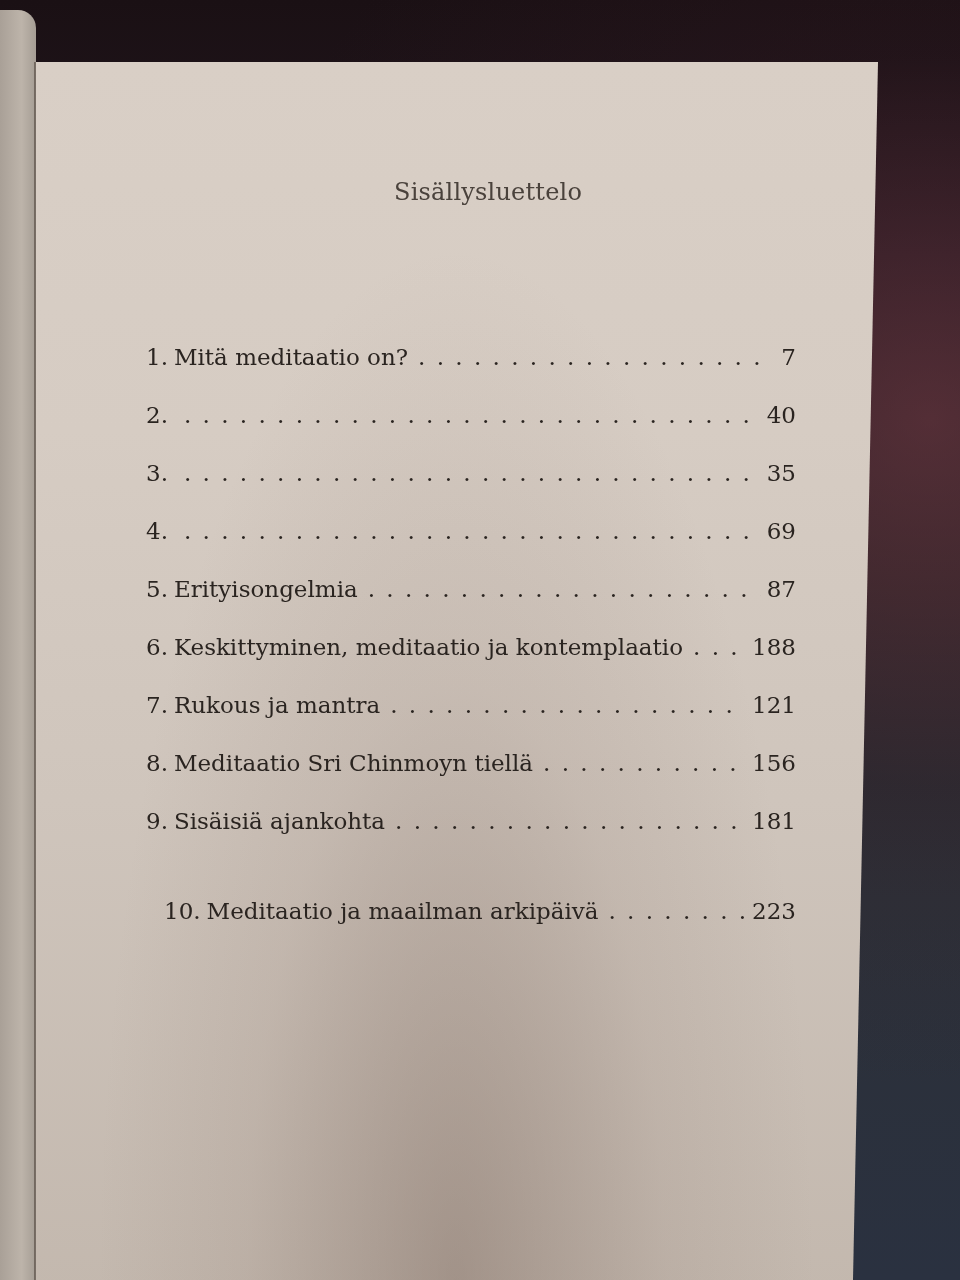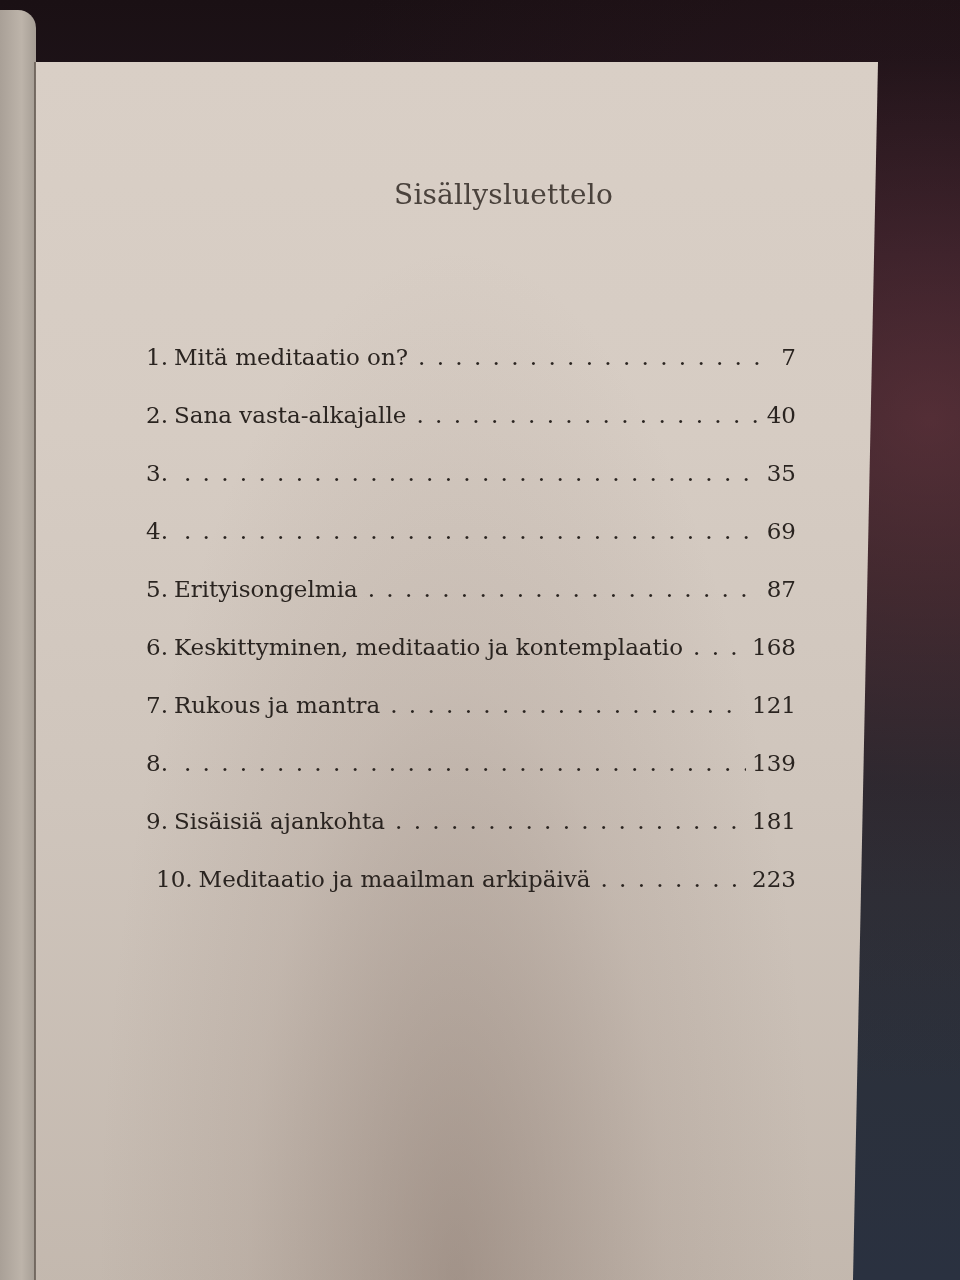--- a/index.html
+++ b/index.html
@@ -48,21 +48,21 @@
       position: absolute;
       left: 0;
       top: 0;
       width: 100%;
       height: 100%;
     }
     .toc-heading {
       position: absolute;
       left: 358px;
       top: 116px;
-      font-size: 28px;
+      font-size: 24px;
       color: #4a423c;
       letter-spacing: 0.2px;
     }
     .toc-list {
       position: absolute;
       left: 110px;
       top: 282px;
       width: 650px;
       margin: 0;
       padding: 0;
@@ -86,42 +86,41 @@
       color: #2a2420;
     }
     .toc-entry .leader::before {
       content: ". . . . . . . . . . . . . . . . . . . . . . . . . . . . . . . . . . . . . . . . . . . . . . . . . . . . .";
       letter-spacing: 2px;
     }
     .toc-entry .page-num {
       text-align: right;
       min-width: 26px;
     }
-    .toc-entry.indent-10 { margin-left: 10px; }
+    .toc-entry.indent-10 { margin-left: 18px; align-items: flex-end; }
   </style>
 </head>
 <body>
 
 <div class="left-page"></div>
 <div class="gutter-shadow"></div>
 
 <div class="page">
   <div class="content">
     <div class="toc-heading">Sisällysluettelo</div>
 
     <ul class="toc-list">
       <li class="toc-entry">
         <span class="num">1.</span>
         <span class="title">Mitä meditaatio on?</span>
         <span class="leader"></span>
         <span class="page-num">7</span>
       </li>
       <li class="toc-entry">
         <span class="num">2.</span>
-        <span class="title">Sana vasta-alkajalle</span>
         <span class="leader"></span>
         <span class="page-num">40</span>
       </li>
       <li class="toc-entry">
         <span class="num">3.</span>
         <span class="leader"></span>
         <span class="page-num">35</span>
       </li>
       <li class="toc-entry">
         <span class="num">4.</span>
@@ -131,32 +130,33 @@
       <li class="toc-entry">
         <span class="num">5.</span>
         <span class="title">Erityisongelmia</span>
         <span class="leader"></span>
         <span class="page-num">87</span>
       </li>
       <li class="toc-entry">
         <span class="num">6.</span>
         <span class="title">Keskittyminen, meditaatio ja kontemplaatio</span>
         <span class="leader"></span>
-        <span class="page-num">168</span>
+        <span class="page-num">188</span>
       </li>
       <li class="toc-entry">
         <span class="num">7.</span>
         <span class="title">Rukous ja mantra</span>
         <span class="leader"></span>
         <span class="page-num">121</span>
       </li>
       <li class="toc-entry">
         <span class="num">8.</span>
+        <span class="title">Meditaatio Sri Chinmoyn tiellä</span>
         <span class="leader"></span>
-        <span class="page-num">139</span>
+        <span class="page-num">156</span>
       </li>
       <li class="toc-entry">
         <span class="num">9.</span>
         <span class="title">Sisäisiä ajankohta</span>
         <span class="leader"></span>
         <span class="page-num">181</span>
       </li>
       <li class="toc-entry indent-10">
         <span class="num">10.</span>
         <span class="title">Meditaatio ja maailman arkipäivä</span>

